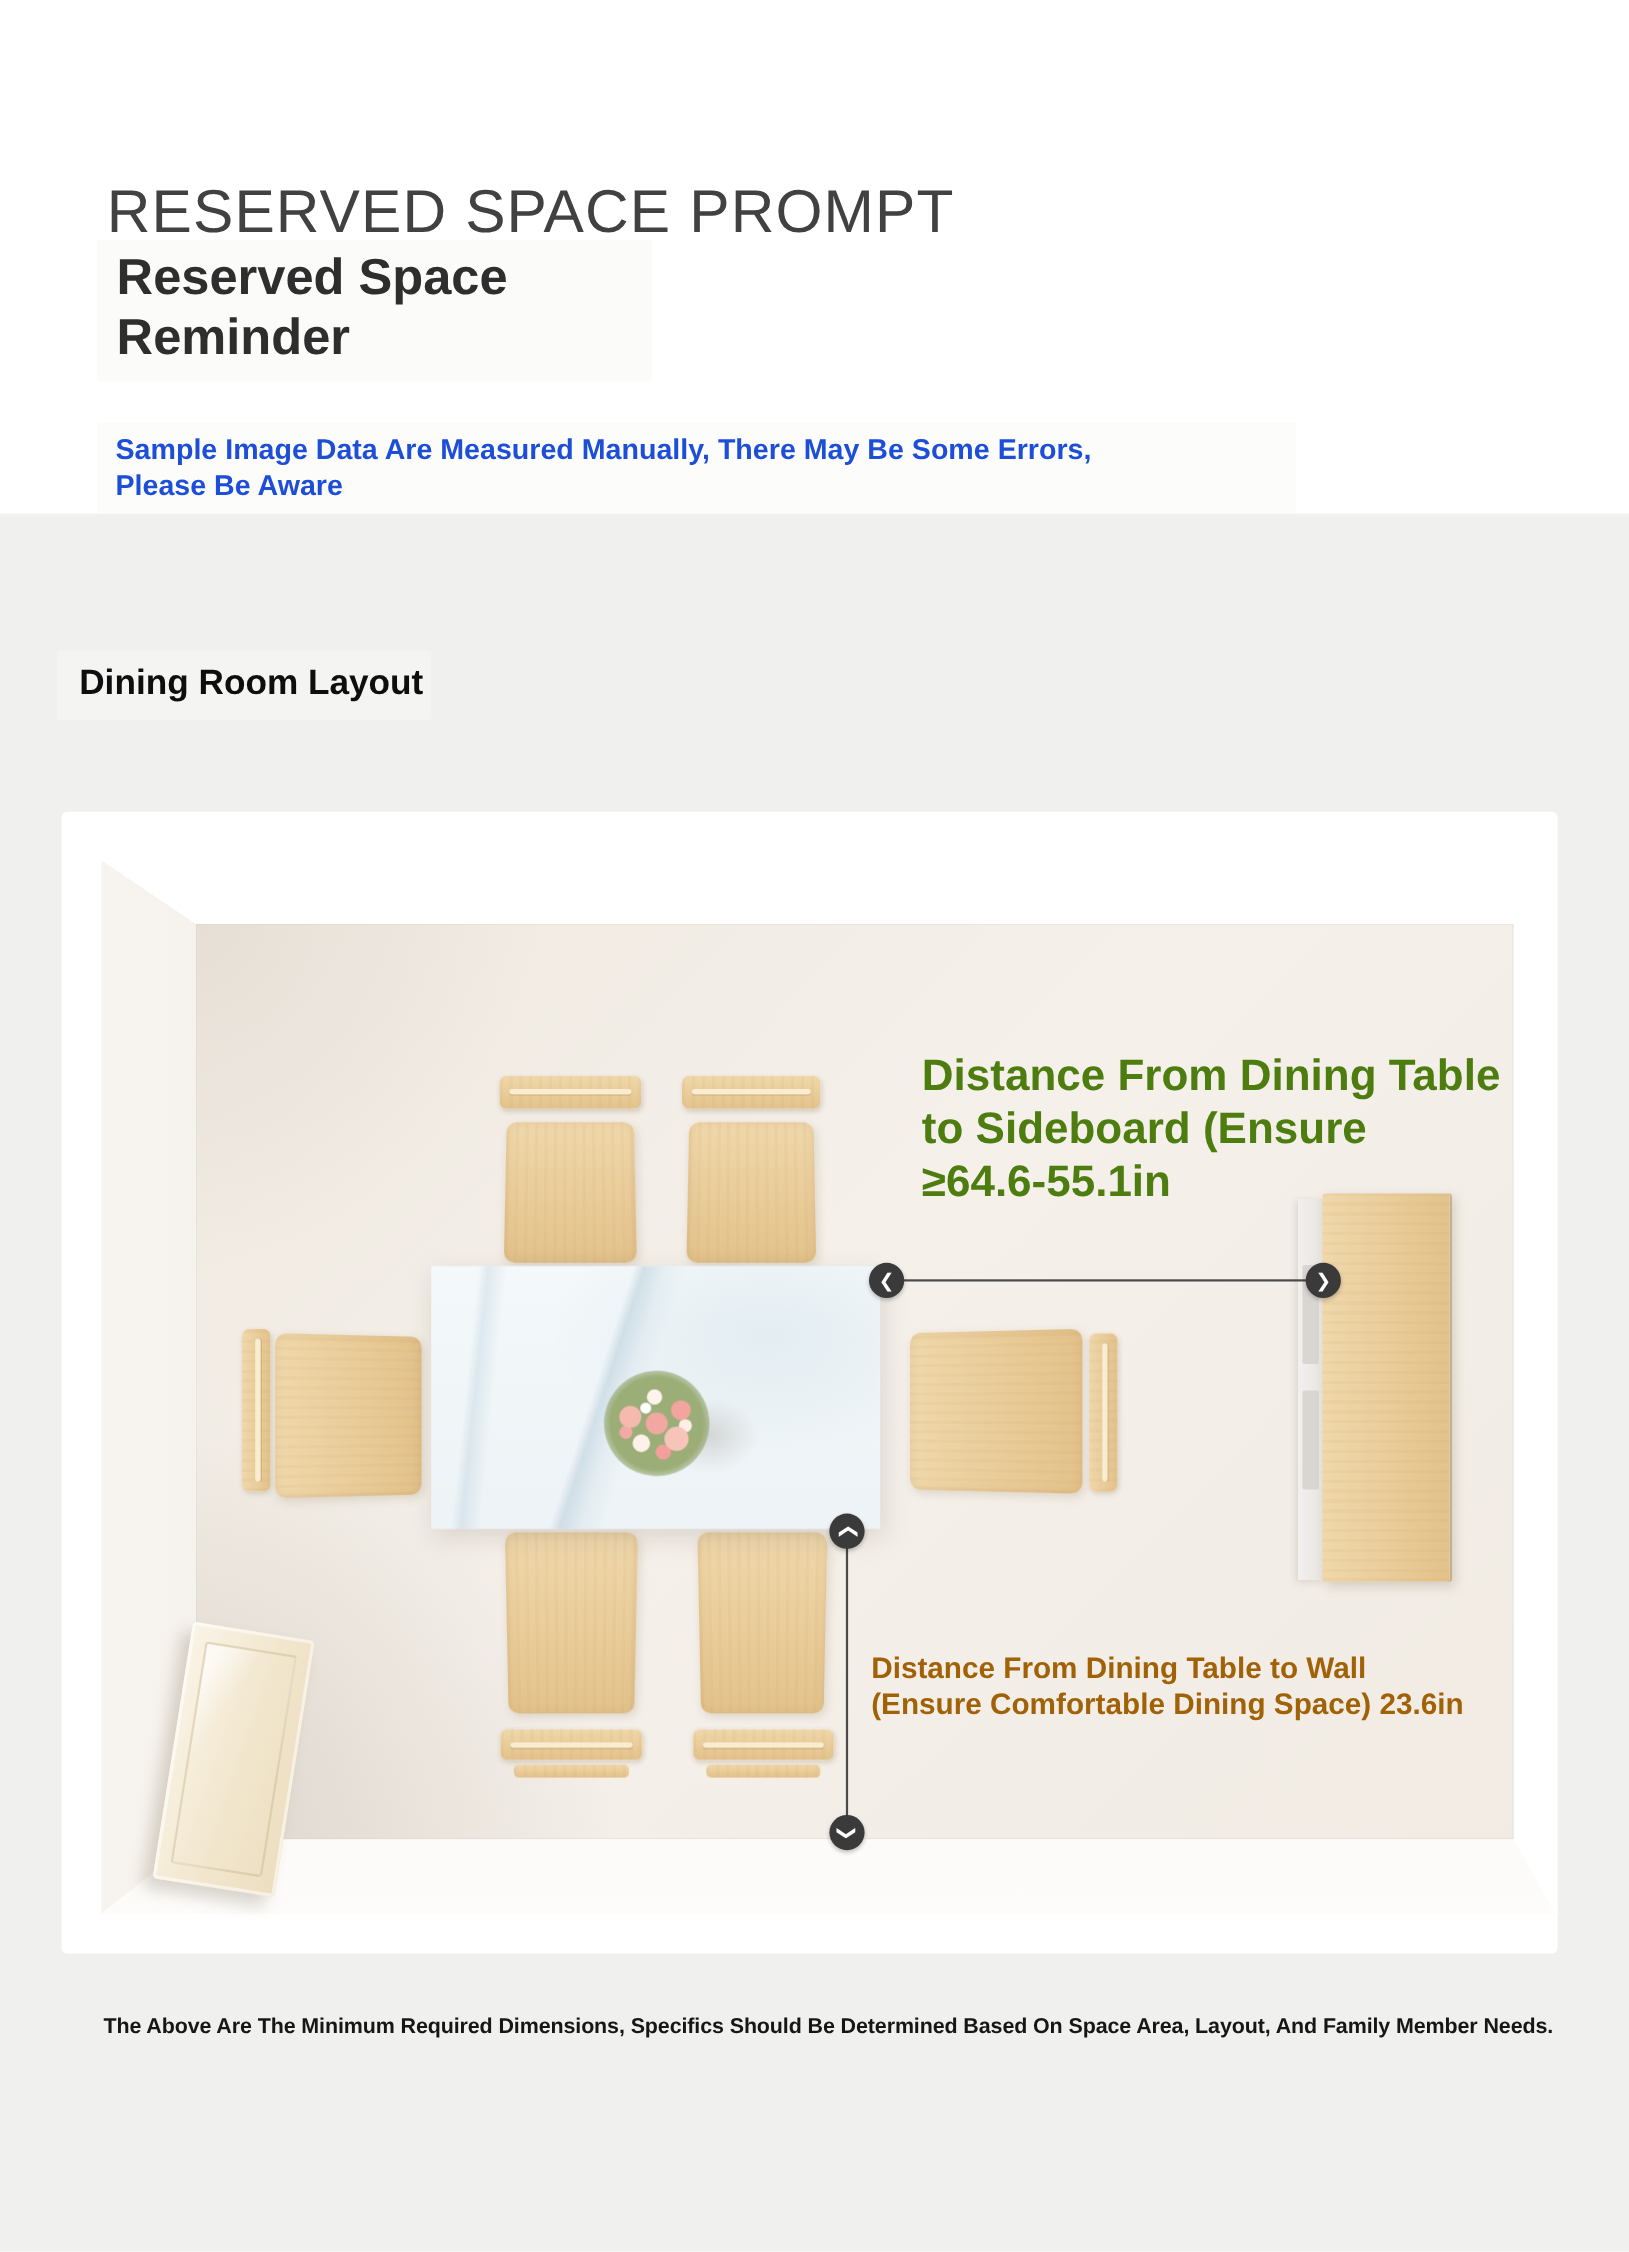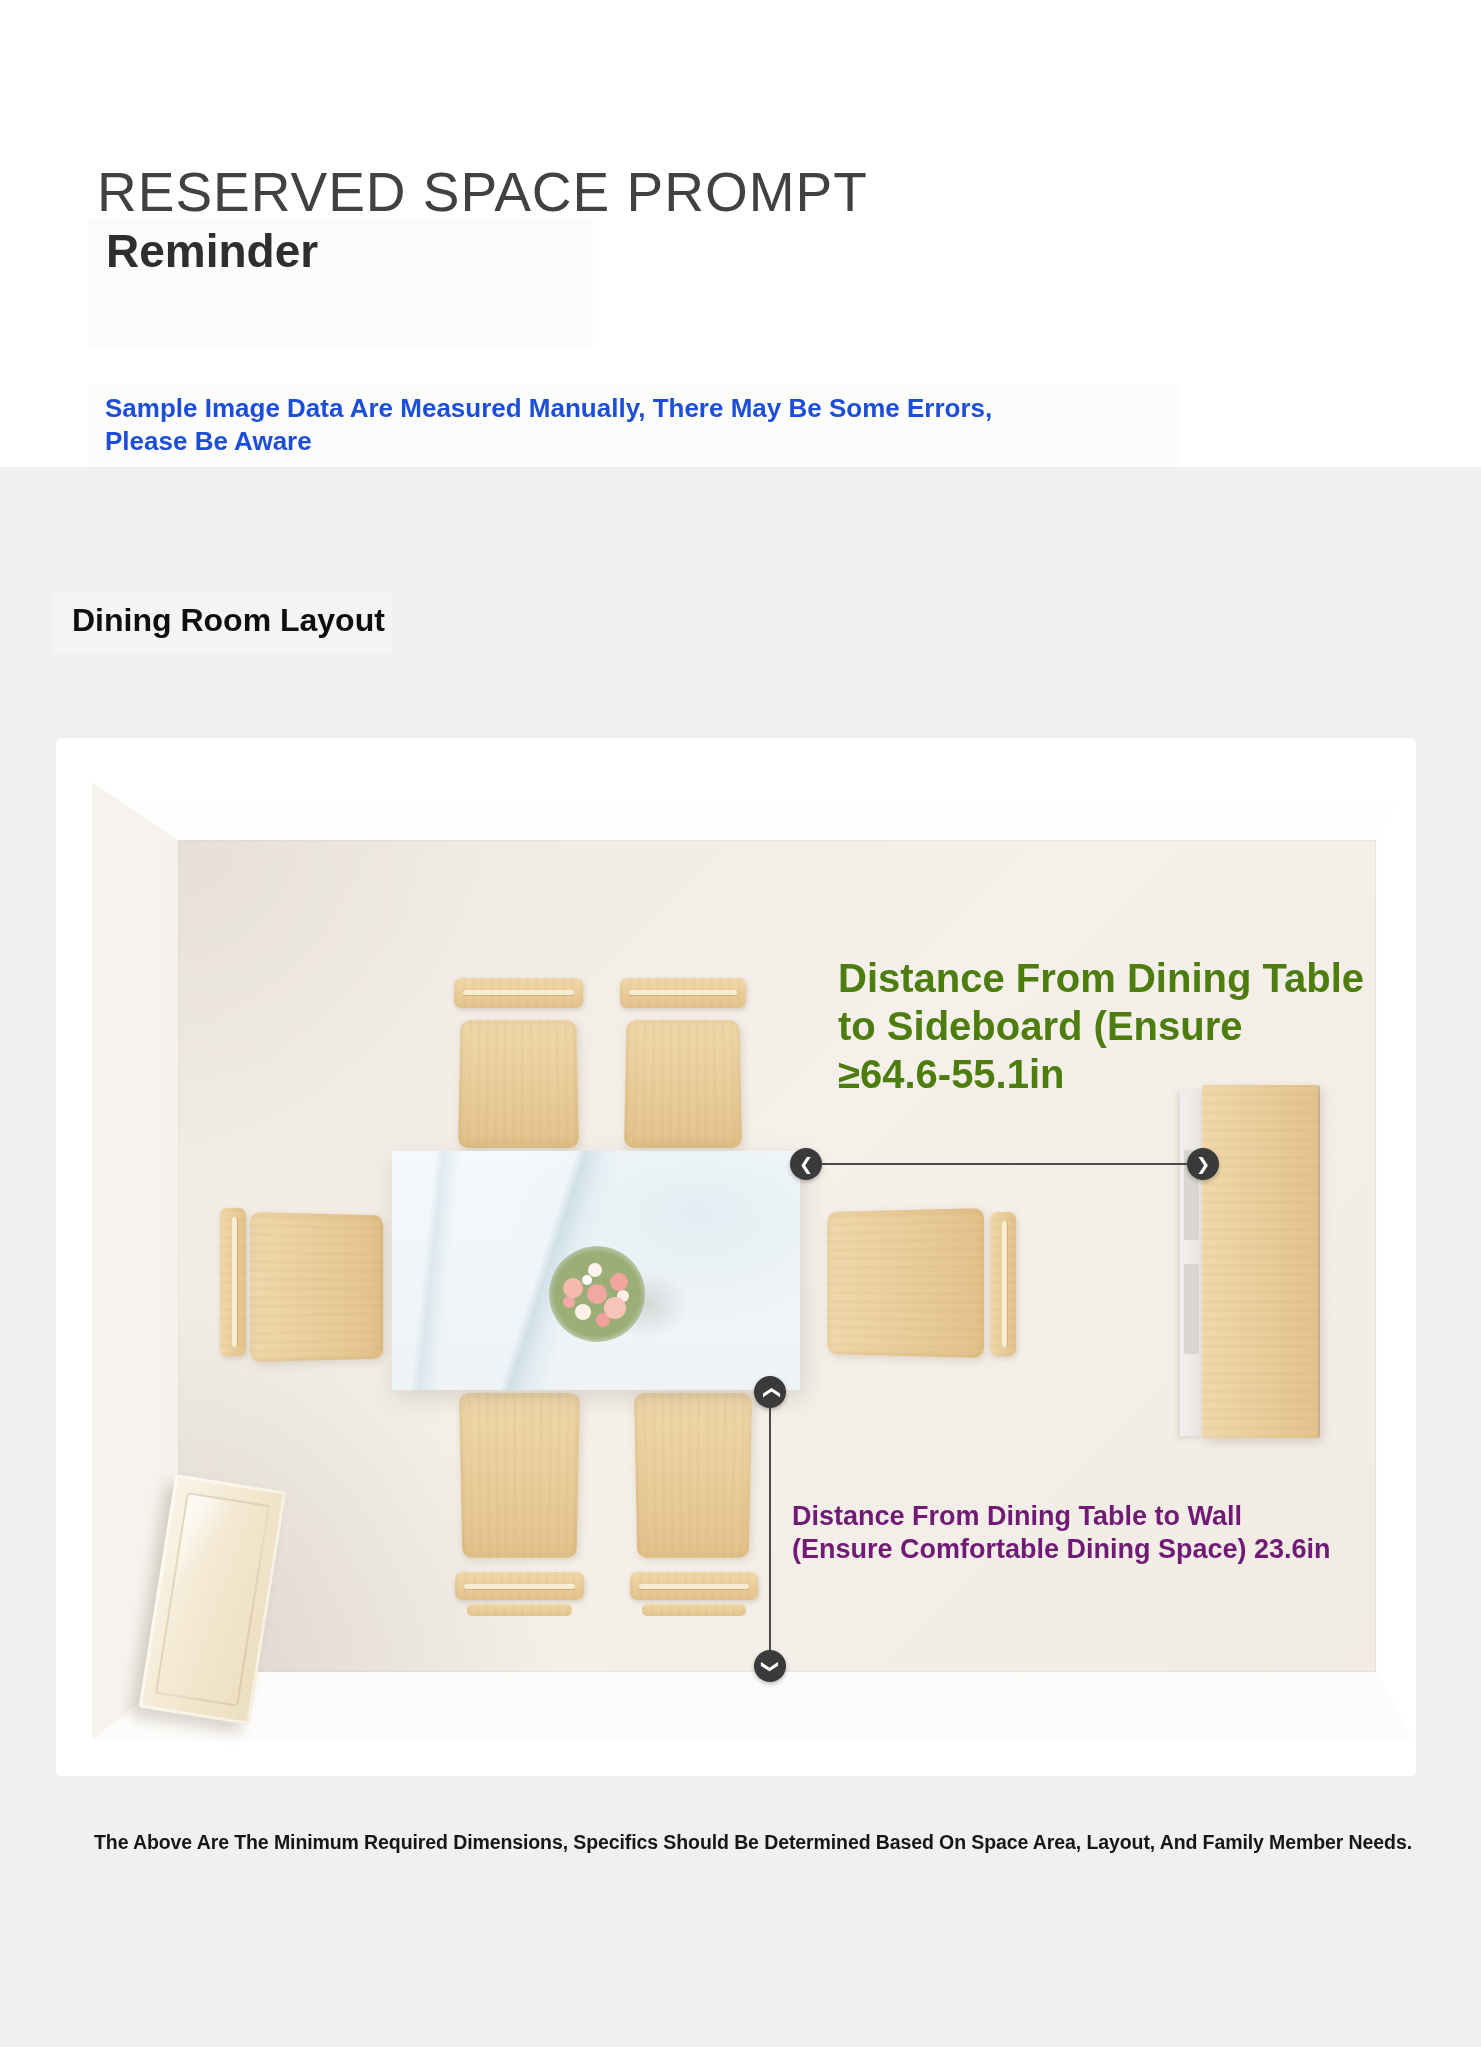--- a/index.html
+++ b/index.html
@@ -167,38 +167,39 @@
     font-size:17px; font-weight:bold; line-height:1;
     box-shadow:0 2px 4px rgba(0,0,0,.25);
   }
   .m-circle .g { display:block; }
   .rot-up   { transform:rotate(-90deg); }
   .rot-down { transform:rotate(90deg); }
 
   .annotation { position:absolute; font-weight:bold; color:#7a7a7a; z-index:8; }
   .annotation div { white-space:nowrap; }
   .annotation-sideboard { left:746px; top:172px; font-size:40px; line-height:48px; color:#4d7c0f; }
-  .annotation-wall      { left:700px; top:718px; font-size:27px; line-height:33px; color:#701a75; }
+  .annotation-wall      { left:700px; top:718px; font-size:27px; line-height:33px; color:#a16207; }
 
   
   .footer-note {
     left:0; top:1831px; width:1481px;
     text-align:center;
     font-size:19.5px; font-weight:bold; color:#161616; letter-spacing:-0.1px;
     white-space:nowrap;
     padding-left:25px;
   }
 </style>
 </head>
 <body>
 
 <div class="abs top-white">
   <div class="abs eyebrow">RESERVED SPACE PROMPT</div>
   <div class="abs title-bg"></div>
   <div class="abs page-title">
+    <div>Reserved Space</div>
     <div>Reminder</div>
   </div>
   <div class="abs subtitle-bg"></div>
   <div class="abs page-subtitle">
     <div>Sample Image Data Are Measured Manually, There May Be Some Errors,</div>
     <div>Please Be Aware</div>
   </div>
 </div>
 
 <div class="abs bottom-gray"></div>

